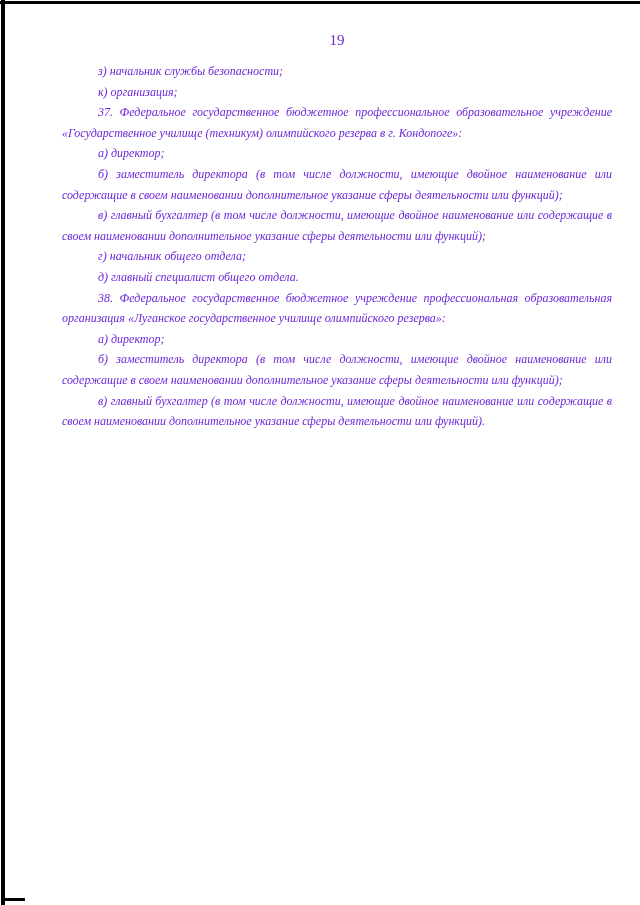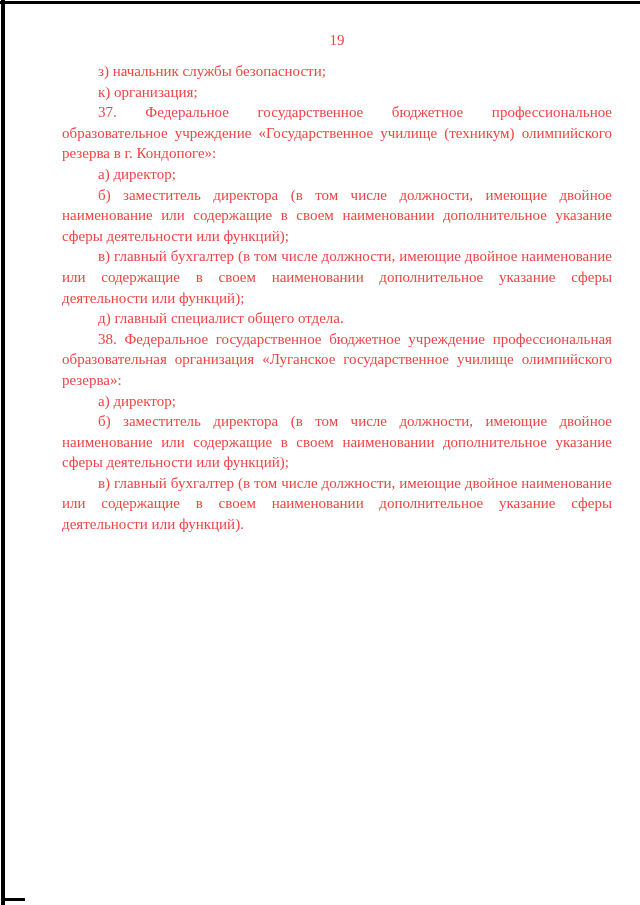--- a/index.html
+++ b/index.html
@@ -6,21 +6,21 @@
   html, body {
     margin: 0;
     padding: 0;
     background: #ffffff;
   }
   .page {
     position: relative;
     width: 640px;
     height: 905px;
     background: #ffffff;
-    color: #ef4444;
+    color: #6d28d9;
     font-family: "Liberation Serif", serif;
     overflow: hidden;
   }
   .border-top {
     position: absolute;
     top: 1px;
     left: 0;
     width: 640px;
     height: 3px;
     background: #000000;
@@ -48,44 +48,46 @@
     width: 550px;
   }
   .page-number {
     text-align: center;
     font-size: 15px;
     line-height: 20px;
     margin-bottom: 11px;
   }
   .body-text p {
     margin: 0;
-    font-size: 15px;
+    font-size: 12px;
     line-height: 20.6px;
     text-align: justify;
     text-indent: 36px;
+    font-style: italic;
   }
 </style>
 </head>
 <body>
 
 <div class="page">
   <div class="border-top"></div>
   <div class="border-left"></div>
   <div class="border-bottom-stub"></div>
 
   <div class="content">
     <div class="page-number">19</div>
 
     <div class="body-text">
       <p>з) начальник службы безопасности;</p>
       <p>к) организация;</p>
       <p>37. Федеральное государственное бюджетное профессиональное образовательное учреждение «Государственное училище (техникум) олимпийского резерва в г. Кондопоге»:</p>
       <p>а) директор;</p>
       <p>б) заместитель директора (в том числе должности, имеющие двойное наименование или содержащие в своем наименовании дополнительное указание сферы деятельности или функций);</p>
       <p>в) главный бухгалтер (в том числе должности, имеющие двойное наименование или содержащие в своем наименовании дополнительное указание сферы деятельности или функций);</p>
+      <p>г) начальник общего отдела;</p>
       <p>д) главный специалист общего отдела.</p>
       <p>38. Федеральное государственное бюджетное учреждение профессиональная образовательная организация «Луганское государственное училище олимпийского резерва»:</p>
       <p>а) директор;</p>
       <p>б) заместитель директора (в том числе должности, имеющие двойное наименование или содержащие в своем наименовании дополнительное указание сферы деятельности или функций);</p>
       <p>в) главный бухгалтер (в том числе должности, имеющие двойное наименование или содержащие в своем наименовании дополнительное указание сферы деятельности или функций).</p>
     </div>
   </div>
 </div>
 
 </body></html>

